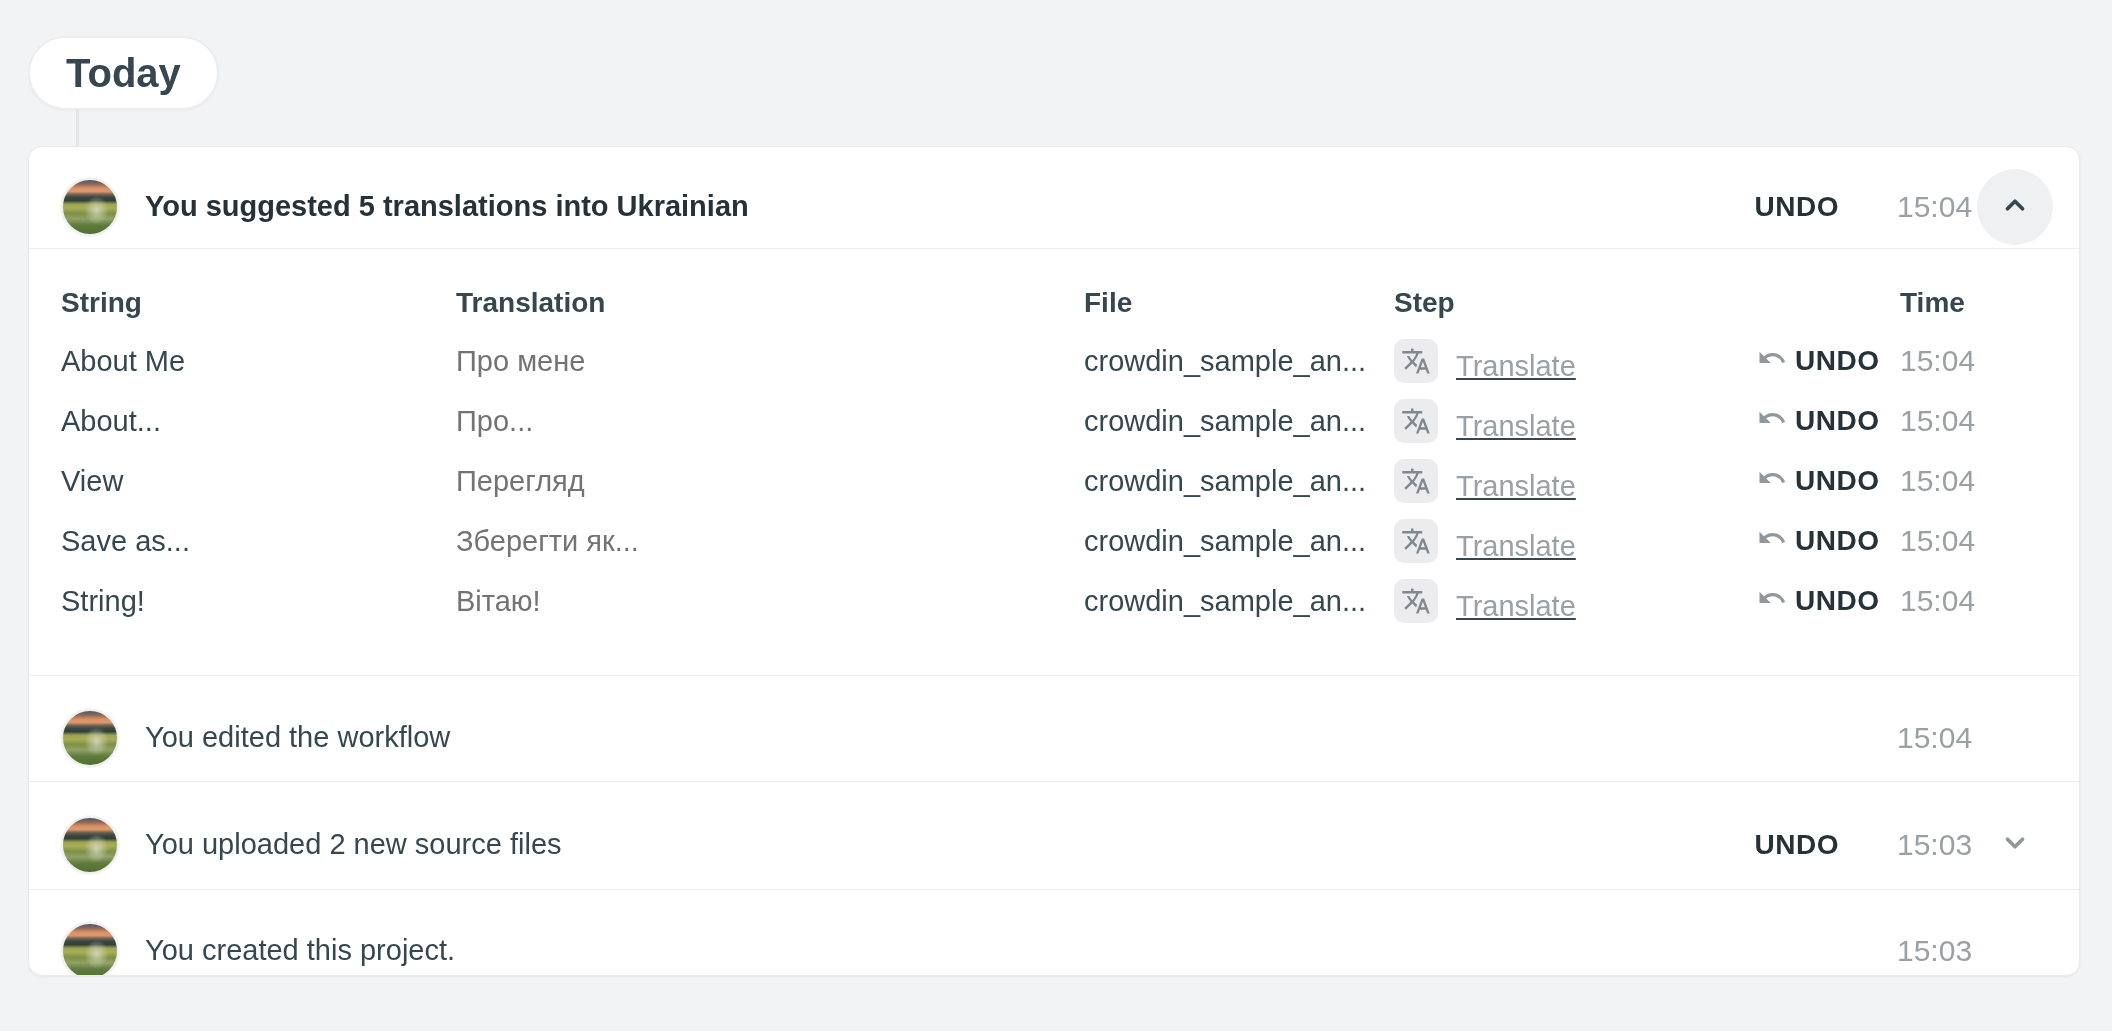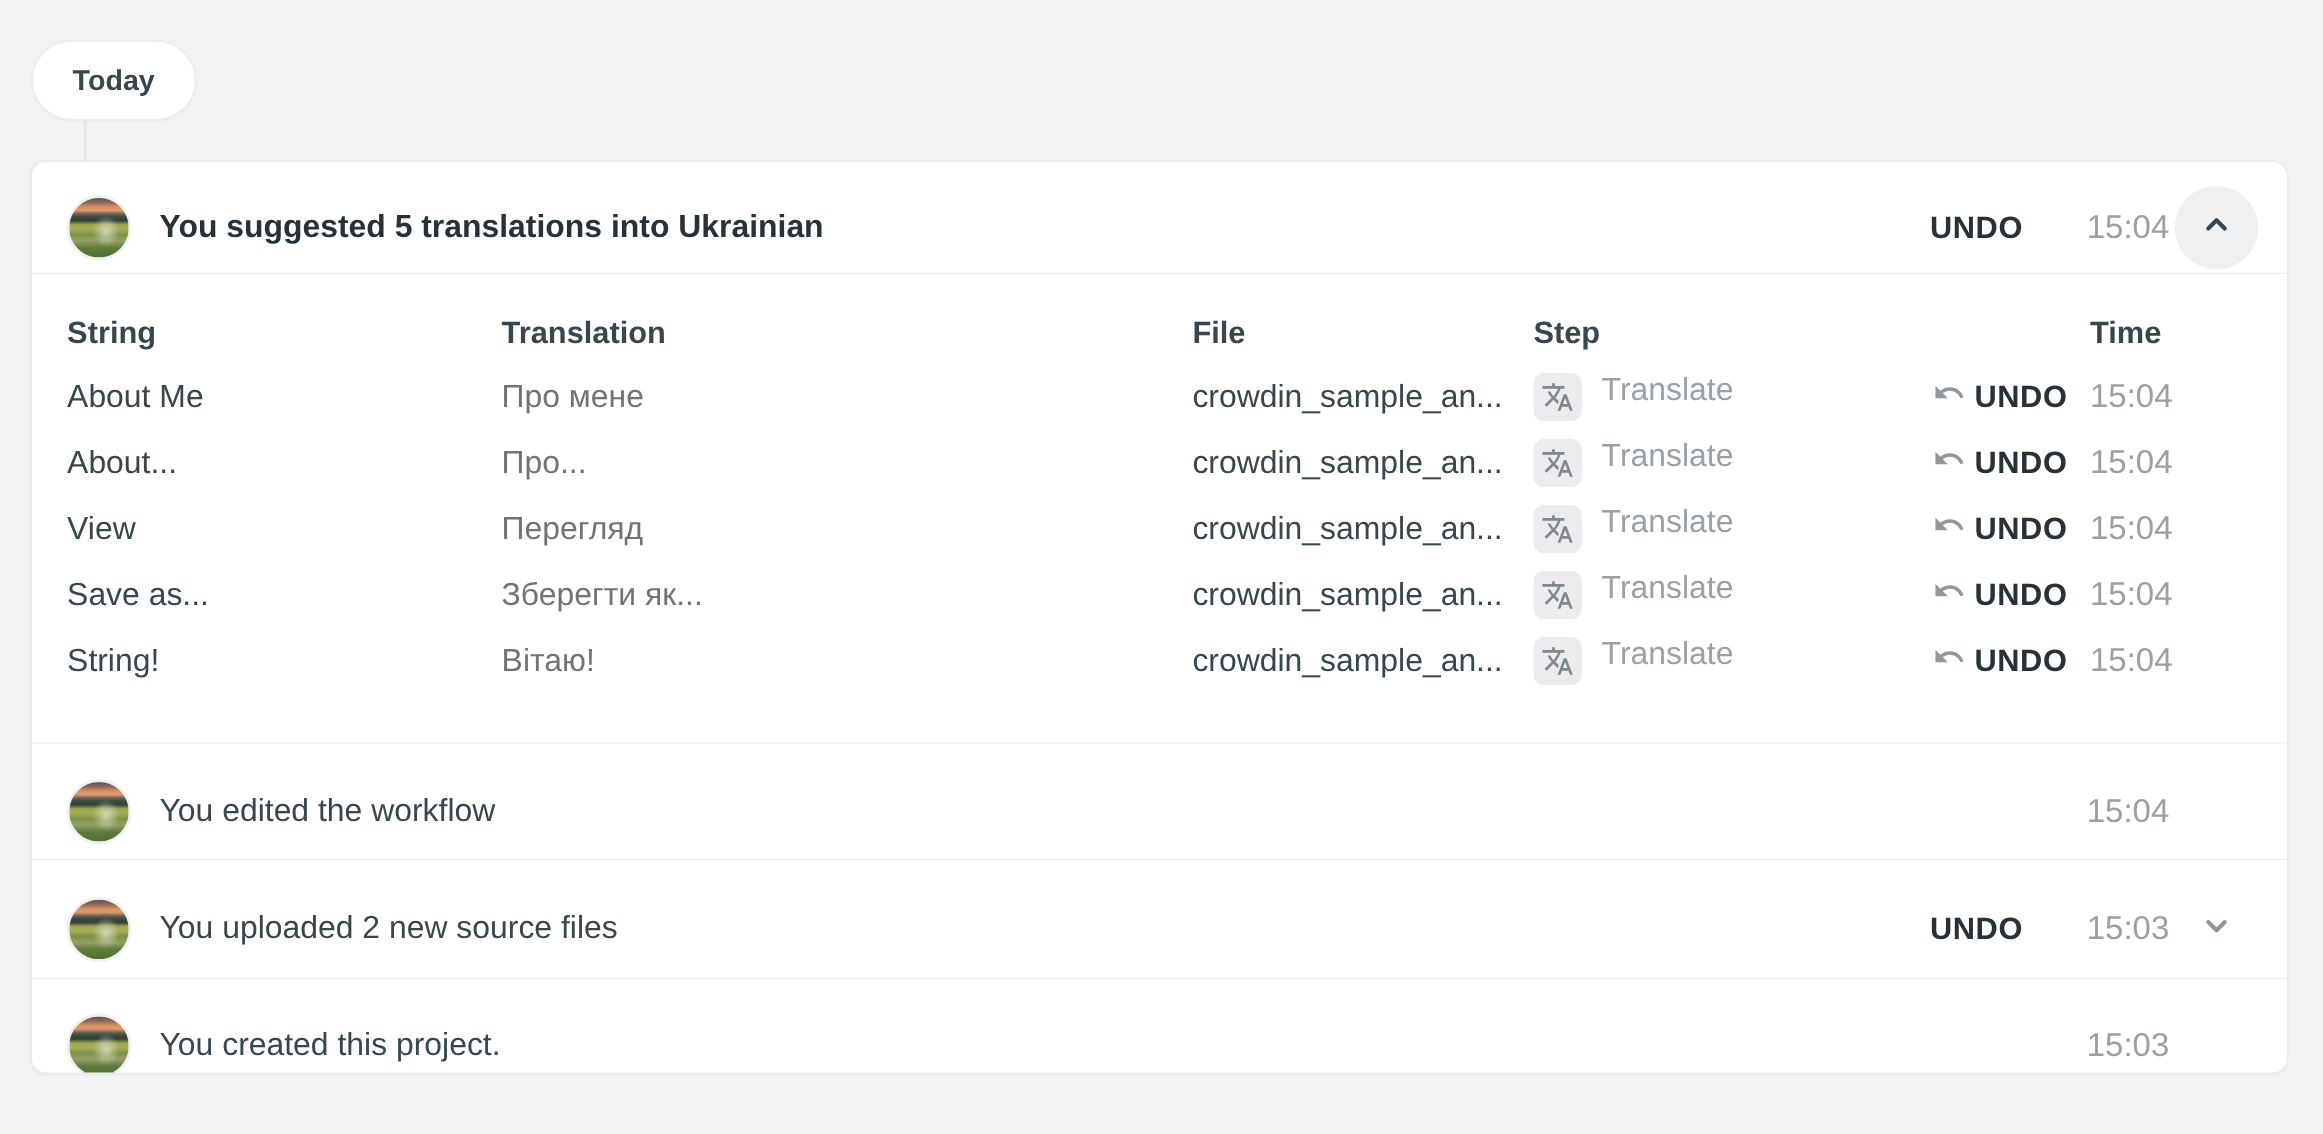--- a/index.html
+++ b/index.html
@@ -15,21 +15,21 @@
   
   .date-pill {
     position: absolute;
     left: 28px; top: 36px;
     height: 74px;
     padding: 0 36px;
     background: #ffffff;
     border: 2px solid #ebedf0;
     border-radius: 37px;
     display: flex; align-items: center;
-    font-size: 26px; font-weight: bold; color: #37474f;
+    font-size: 40px; font-weight: bold; color: #37474f;
     box-shadow: 0 1px 2px rgba(0,0,0,0.03);
     z-index: 2;
   }
   .connector {
     position: absolute;
     left: 76px; top: 108px;
     width: 3px; height: 40px;
     background: #e4e6e9;
     z-index: 1;
   }
@@ -111,21 +111,21 @@
     grid-template-columns: 395px 628px 310px 335px 171px 1fr;
     align-items: center;
   }
   .trow.head { height: 56px; }
   .trow.data { height: 60px; }
   .th {
     font-size: 28px; font-weight: bold; color: #37474f;
   }
   .cell { font-size: 29px; color: #37474f; white-space: nowrap; overflow: hidden; }
   .cell.translation { color: #737373; }
-  .cell.step { display: flex; align-items: flex-start; gap: 18px; }
+  .cell.step { display: flex; align-items: flex-end; gap: 18px; text-decoration: underline; }
   .step-icon-box {
     width: 44px; height: 44px;
     background: #ececee; border-radius: 10px;
     display: inline-flex; align-items: center; justify-content: center;
   }
   .step-label { color: #9aa1a6; }
   .cell.undo-cell { padding-left: 28px; }
   .row-undo-btn {
     display: inline-flex; align-items: center; gap: 8px;
     font-size: 28px; font-weight: bold; letter-spacing: 0.5px; color: #263238;

